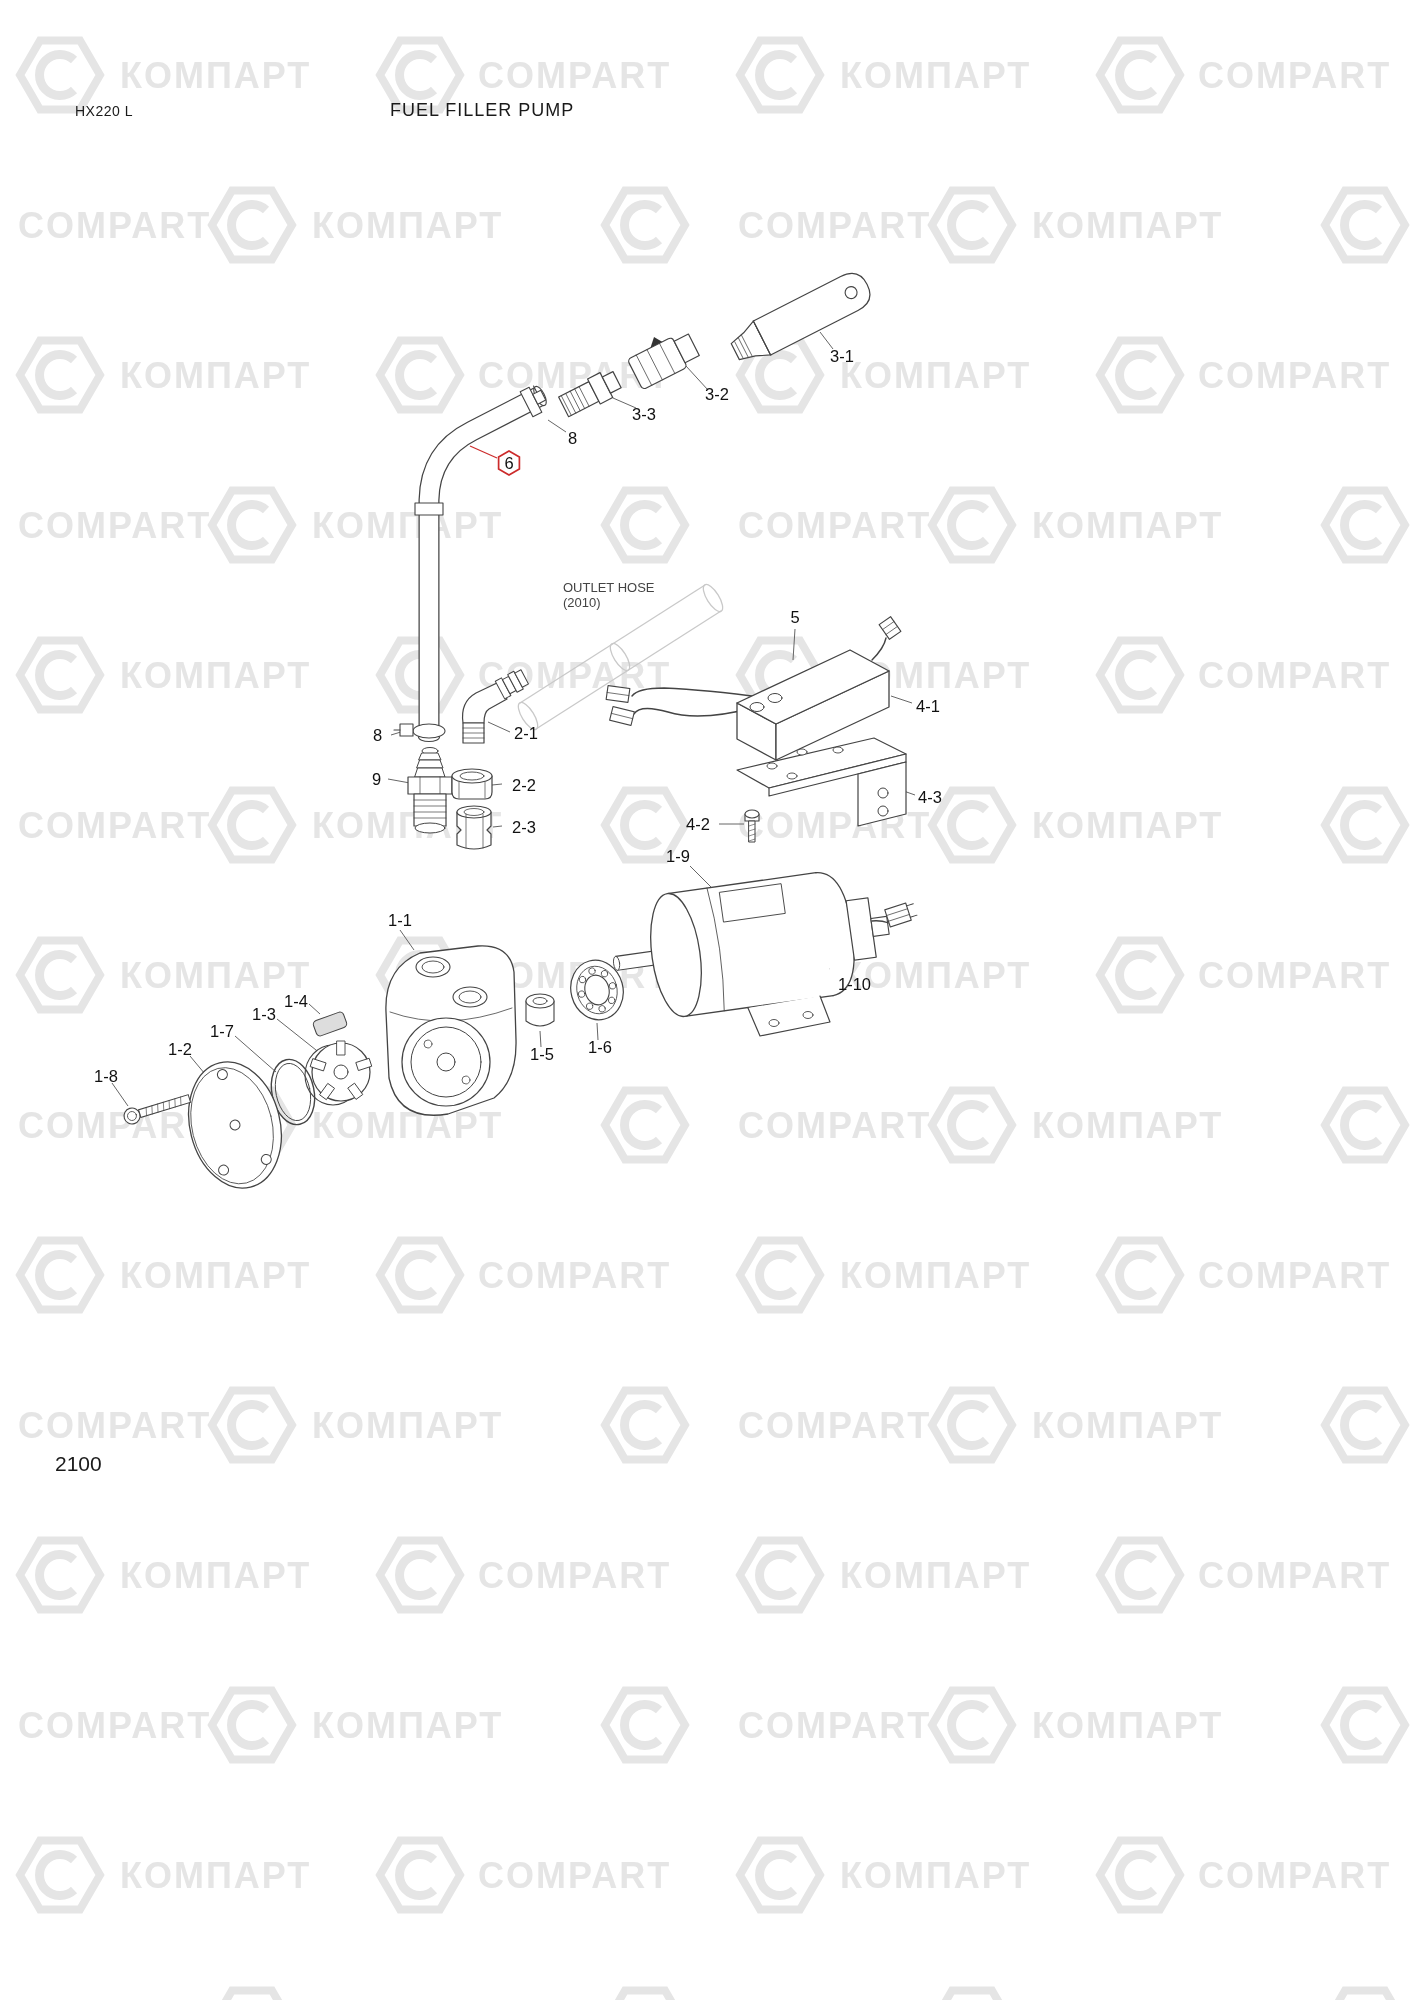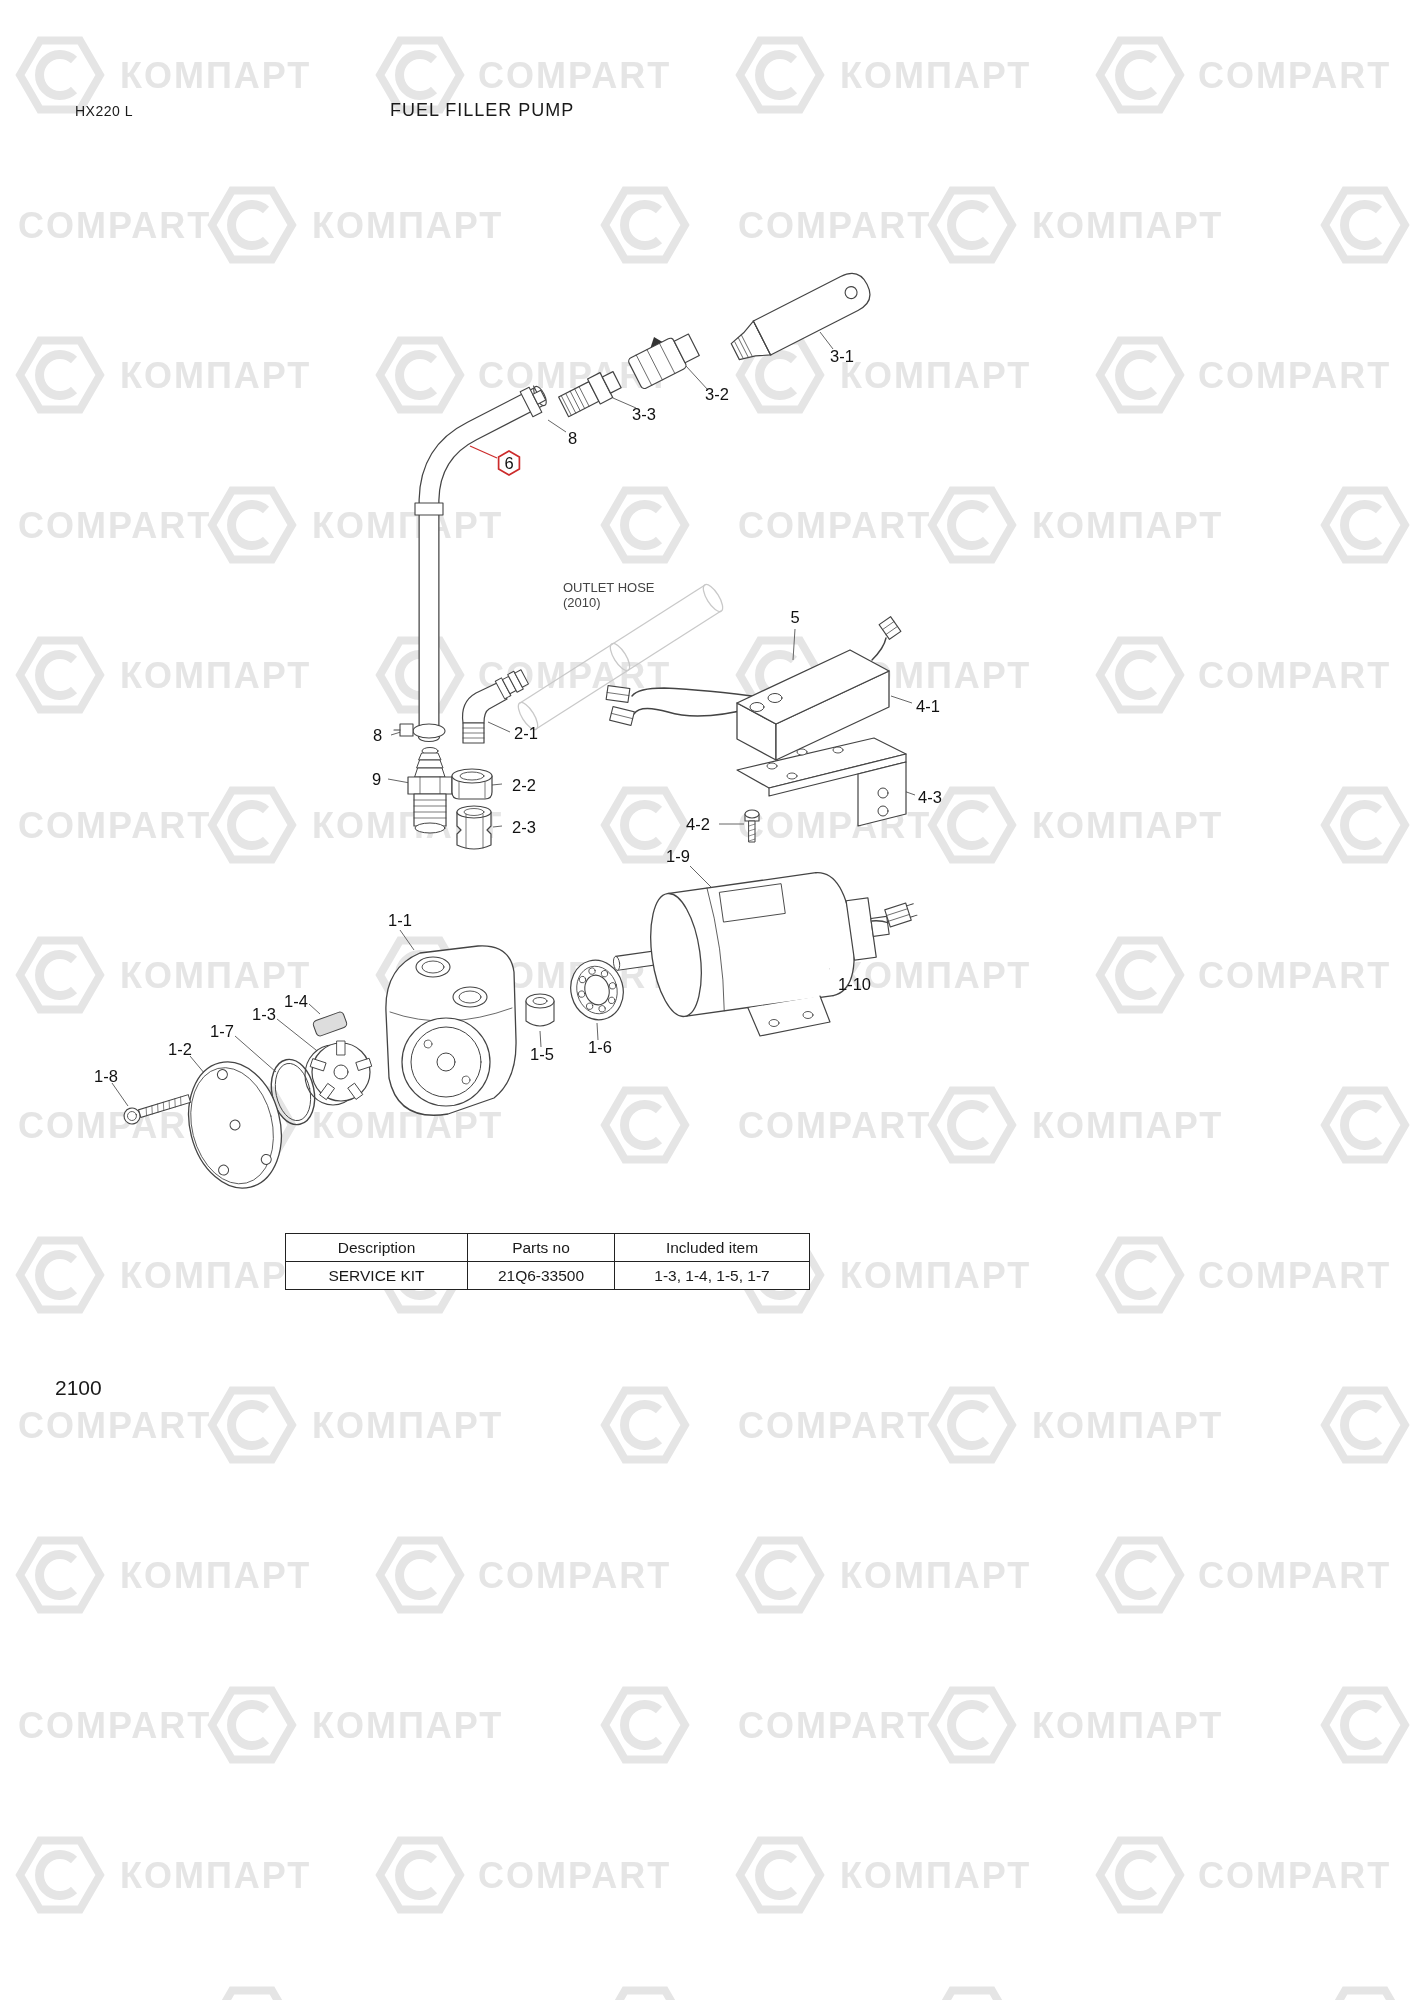--- a/index.html
+++ b/index.html
@@ -8,21 +8,21 @@
     overflow:hidden; font-family:"Liberation Sans", sans-serif; color:#1a1a1a;
   }
   .page svg { position:absolute; left:0; top:0; }
   .model-label {
     position:absolute; left:75px; top:103px; font-size:14px; letter-spacing:0.5px;
   }
   .page-title {
     position:absolute; left:390px; top:100px; font-size:18px; letter-spacing:1px;
   }
   .page-number {
-    position:absolute; left:55px; top:1376px; font-size:21px;text-align:right;
+    position:absolute; left:55px; top:1452px; font-size:21px;text-align:right;
   }
   .parts-table {
     position:absolute; left:285px; top:1233px; border-collapse:collapse;
     font-size:15.5px; background:#fff;
   }
   .parts-table th, .parts-table td {
     border:1.4px solid #222; text-align:center; padding:3px 8px; height:21px;
     font-weight:normal; white-space:nowrap;
   }
   .parts-table th.c1, .parts-table td.c1 { width:165px; }
@@ -388,30 +388,14 @@
       <text class="callout" x="94" y="1082">1-8</text>
       <text class="callout" x="530" y="1060">1-5</text>
       <text class="callout" x="588" y="1053">1-6</text>
     </g>
   </svg>
 
   <div class="model-label">HX220 L</div>
   <div class="page-title">FUEL FILLER PUMP</div>
   <div class="page-number">2100</div>
 
-  <table class="parts-table">
-    <thead>
-      <tr>
-        <th class="c1">Description</th>
-        <th class="c2">Parts no</th>
-        <th class="c3">Included item</th>
-      </tr>
-    </thead>
-    <tbody>
-      <tr>
-        <td class="c1">SERVICE KIT</td>
-        <td class="c2">21Q6-33500</td>
-        <td class="c3">1-3, 1-4, 1-5, 1-7</td>
-      </tr>
-    </tbody>
-  </table>
 
 </div>
 
 </body></html>

